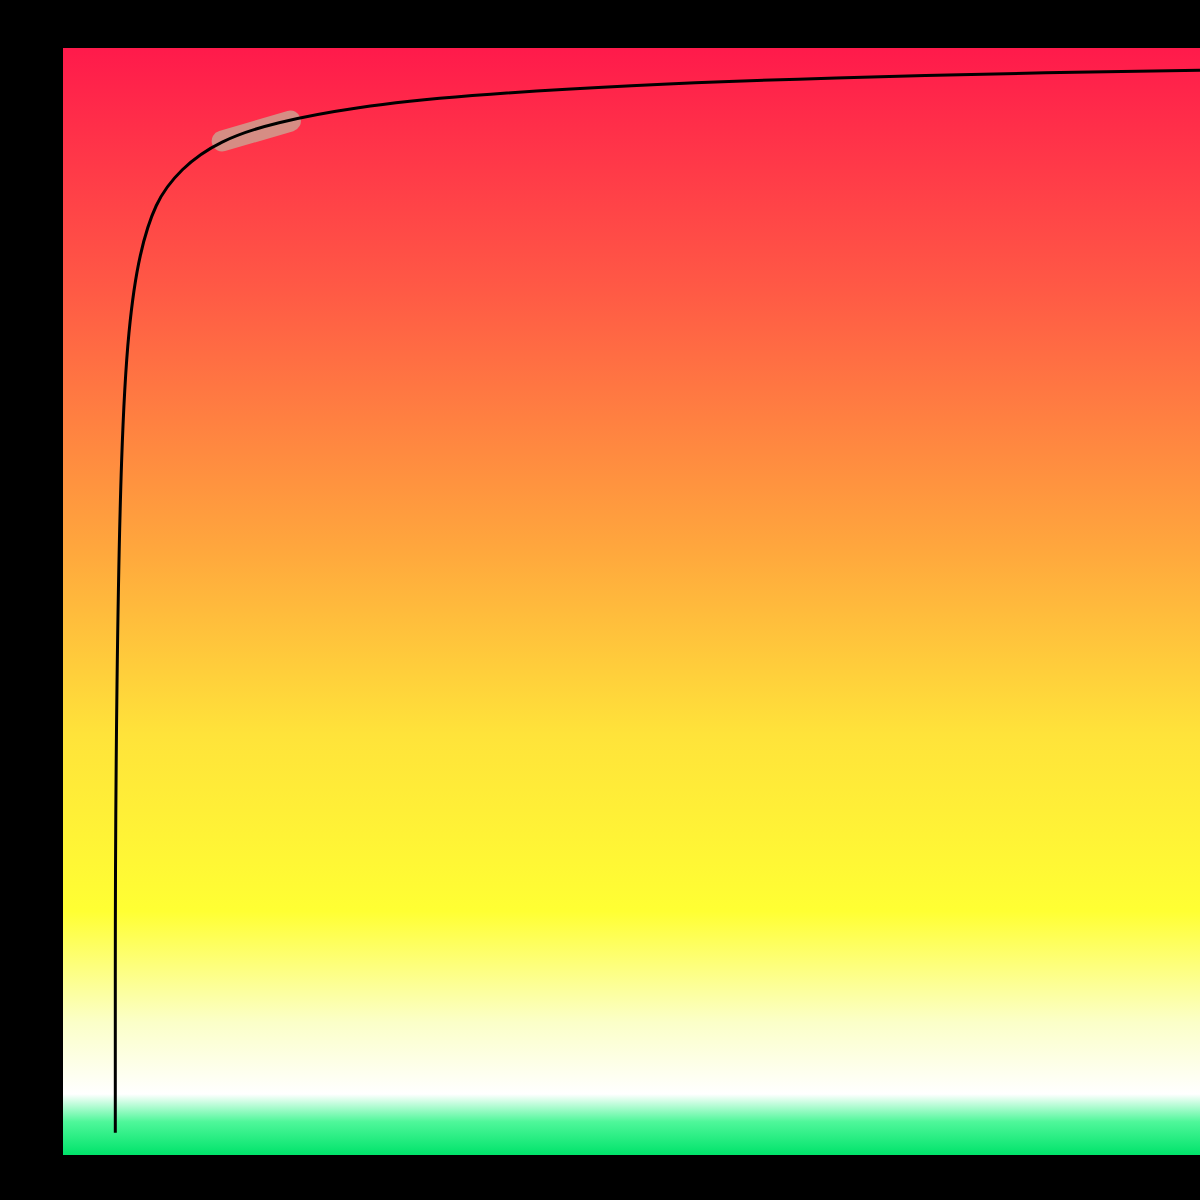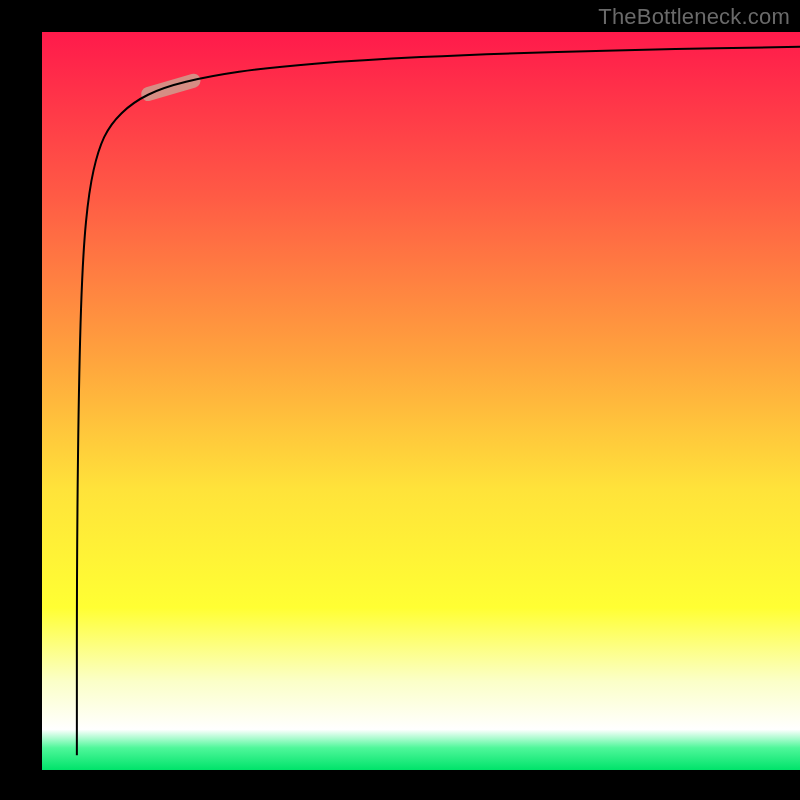--- a/index.html
+++ b/index.html
@@ -54,14 +54,13 @@
     <rect x="0" y="770" width="800" height="30" fill="#000"></rect>
     <rect x="0" y="0" width="800" height="32" fill="#000"></rect>
 
     <rect id="plot-bg" fill="url(#bg-grad)" x="42" y="32" width="758" height="738"></rect>
 
     <line id="highlight" stroke-linecap="round" x1="148.12" y1="93.99200000000008" x2="193.6" y2="80.70799999999997" stroke="#d68d84" stroke-width="14"></line>
 
     <path id="curve" fill="none" stroke="#000" stroke-width="2" d="M 76.868 755.24 Q 76.868 755.24 76.868 651.9200000000001 Q 76.868 548.6 78.005 456.35 Q 79.142 364.09999999999997 81.037 308.75 Q 82.932 253.39999999999998 85.964 222.03499999999997 Q 88.99600000000001 190.66999999999996 93.54400000000001 170.375 Q 98.09200000000001 150.08000000000004 104.156 137.16500000000002 Q 110.22 124.25 121.58999999999999 113.18 Q 132.95999999999998 102.11000000000001 148.12 94.73000000000002 Q 163.28 87.35000000000002 186.01999999999998 81.81500000000005 Q 208.76 76.28000000000009 239.07999999999998 71.85200000000003 Q 269.4 67.42399999999998 314.88 63.73399999999998 Q 360.36 60.04399999999998 421 57.091999999999985 Q 481.64 54.139999999999986 557.44 51.92599999999999 Q 633.24 49.71199999999999 716.62 48.23599999999999 T 800 46.75999999999999"></path>
   </svg>
 
-  <div class="attribution">TheBottleneck.com</div>
 </div>
 
 </body></html>

